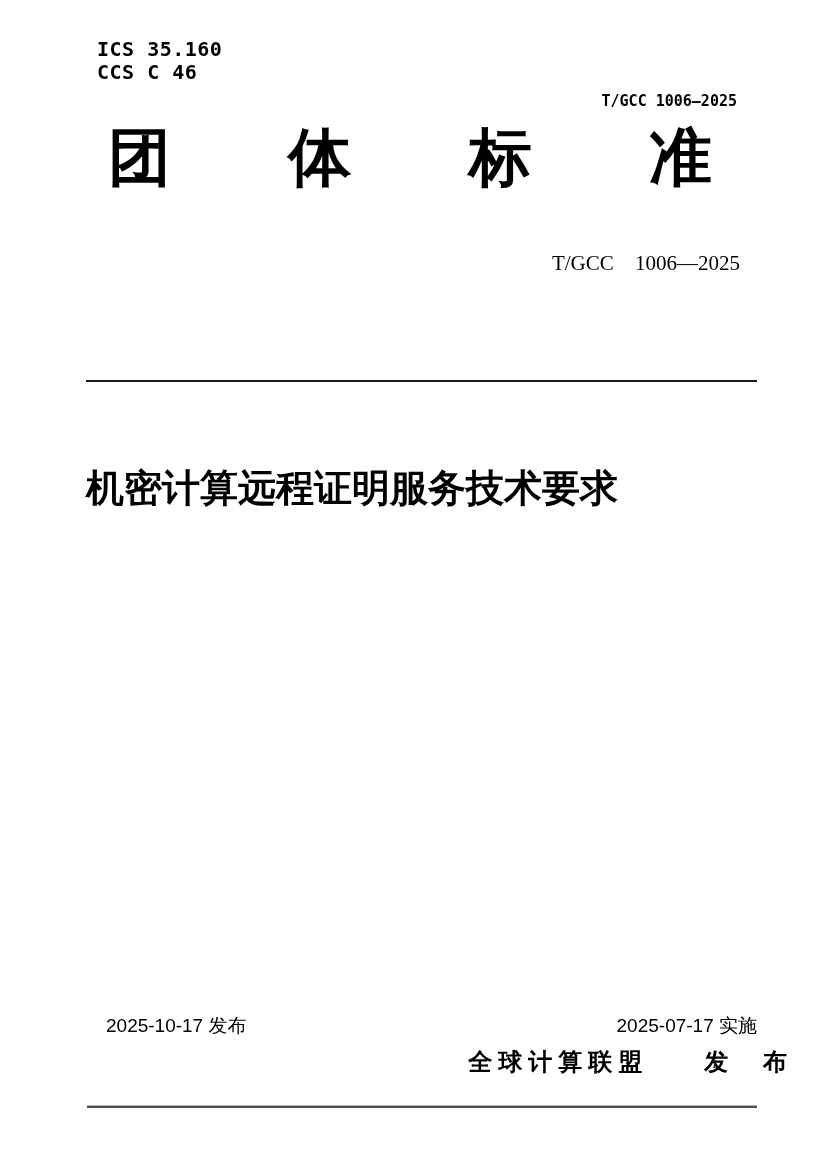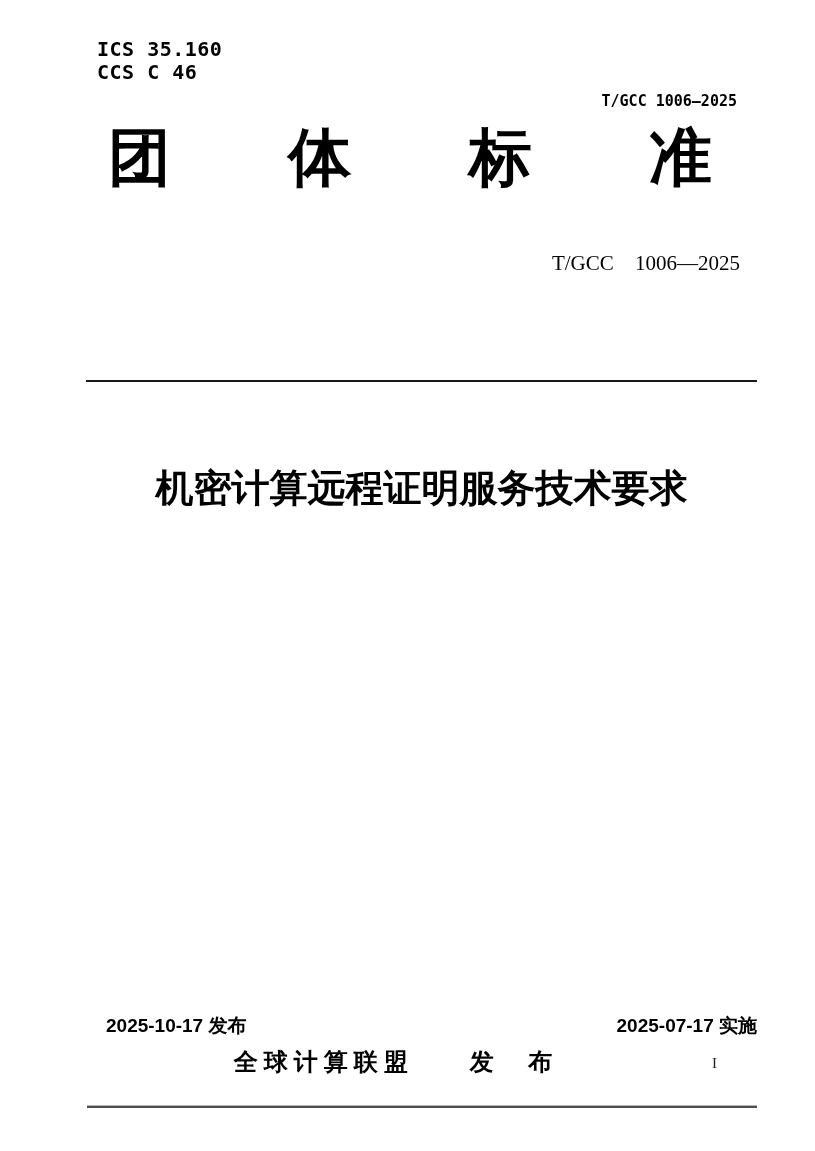--- a/index.html
+++ b/index.html
@@ -72,21 +72,20 @@
     width: 671px;
     height: 2px;
     background: #1a1a1a;
   }
 
   .title-zh {
     position: absolute;
     left: 86px;
     top: 463px;
     width: 671px;
-    text-align: center;
     font-size: 38px;
     font-weight: bold;
     letter-spacing: 0px;
     font-family: "Liberation Sans", sans-serif;
     white-space: nowrap;
   }
 
   .title-en {
     position: absolute;
     left: 40px;
@@ -99,31 +98,31 @@
   }
 
   .date-row {
     position: absolute;
     left: 106px;
     right: 58px;
     top: 1013px;
     display: flex;
     justify-content: space-between;
     font-size: 19px;
-    font-weight: bold;
+    font-weight: normal;
     font-family: "Liberation Sans", sans-serif;
   }
 
   .publisher-row {
     position: absolute;
     left: 0;
     top: 1046px;
     width: 100%;
     display: flex;
-    justify-content: center;
+    justify-content: flex-end;
     align-items: baseline;
     padding-left: 13px;
   }
   .publisher-inner {
     display: flex;
     align-items: baseline;
     gap: 24px;
     transform: translateX(-14px);
     font-size: 24px;
     font-weight: bold;

